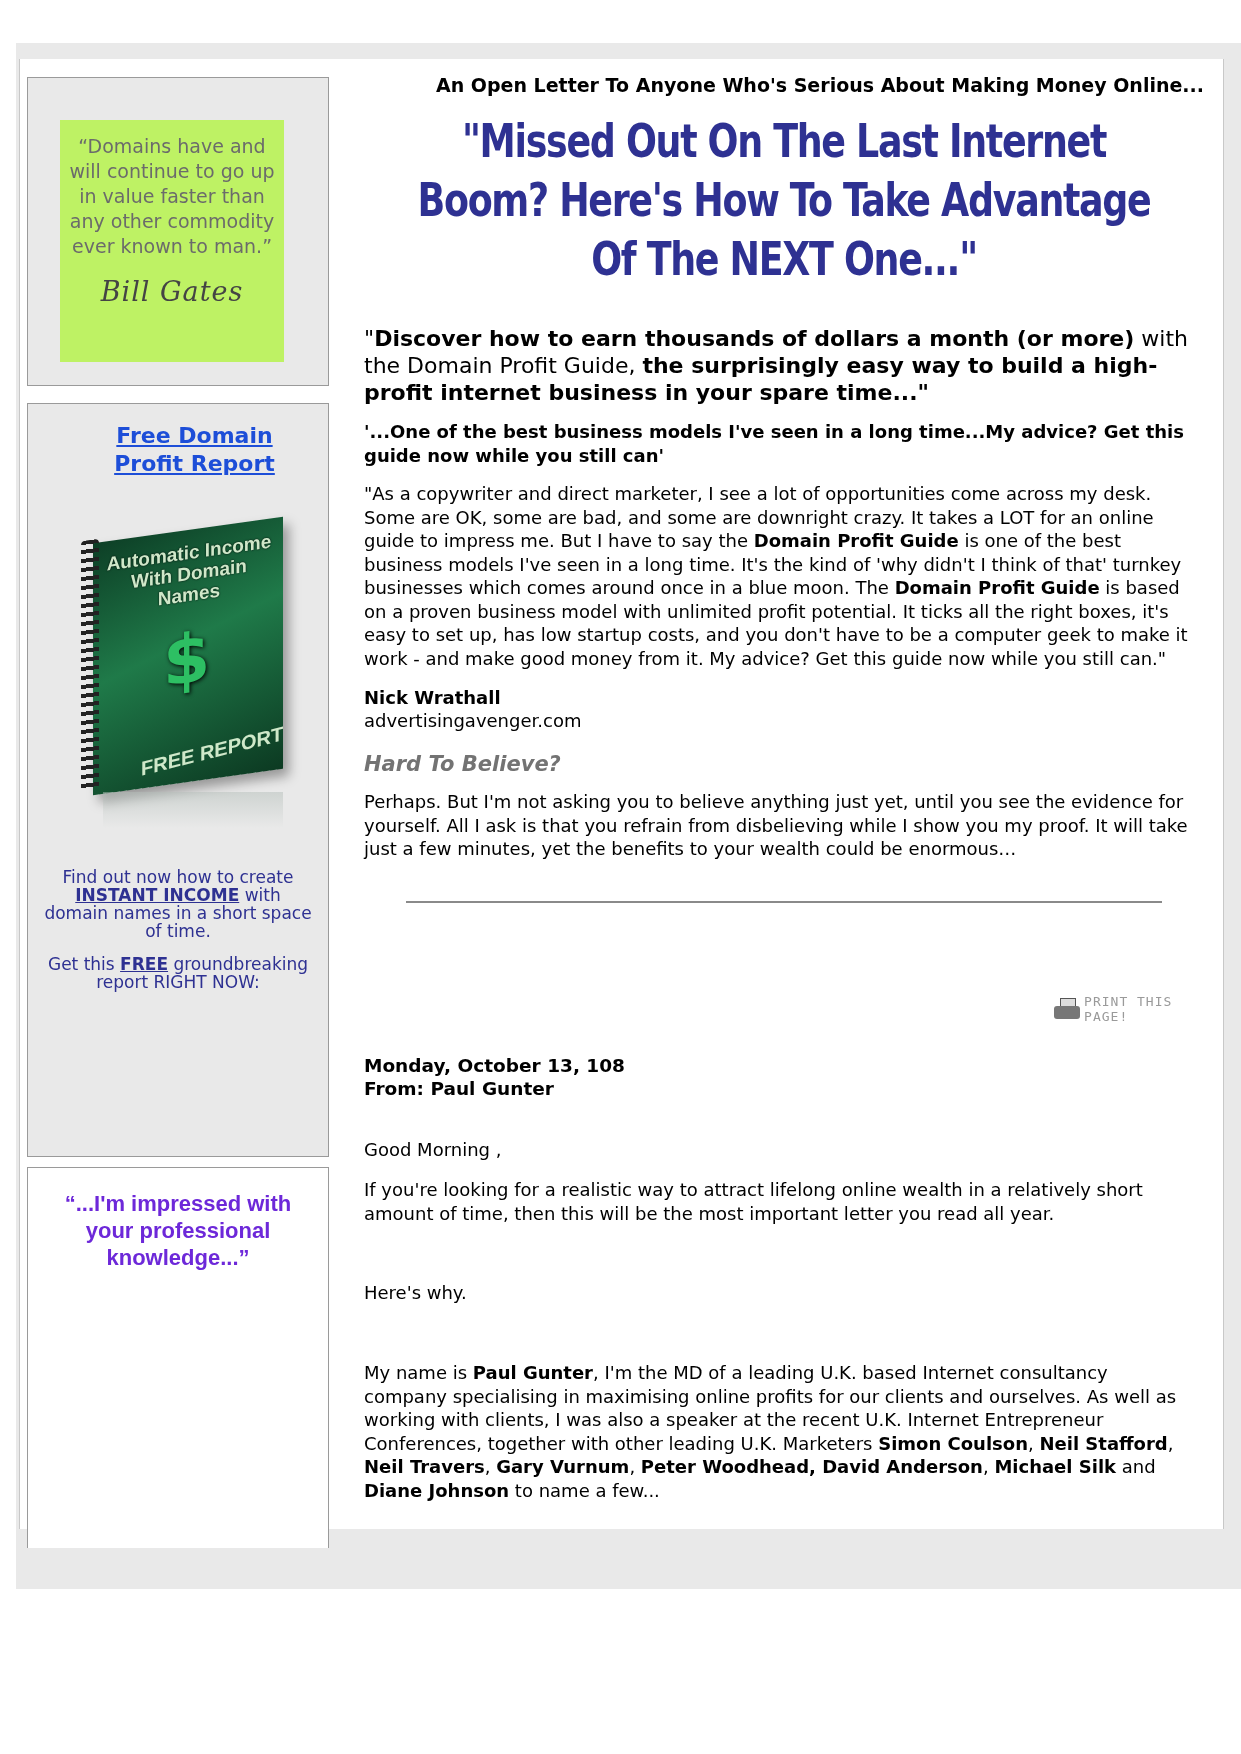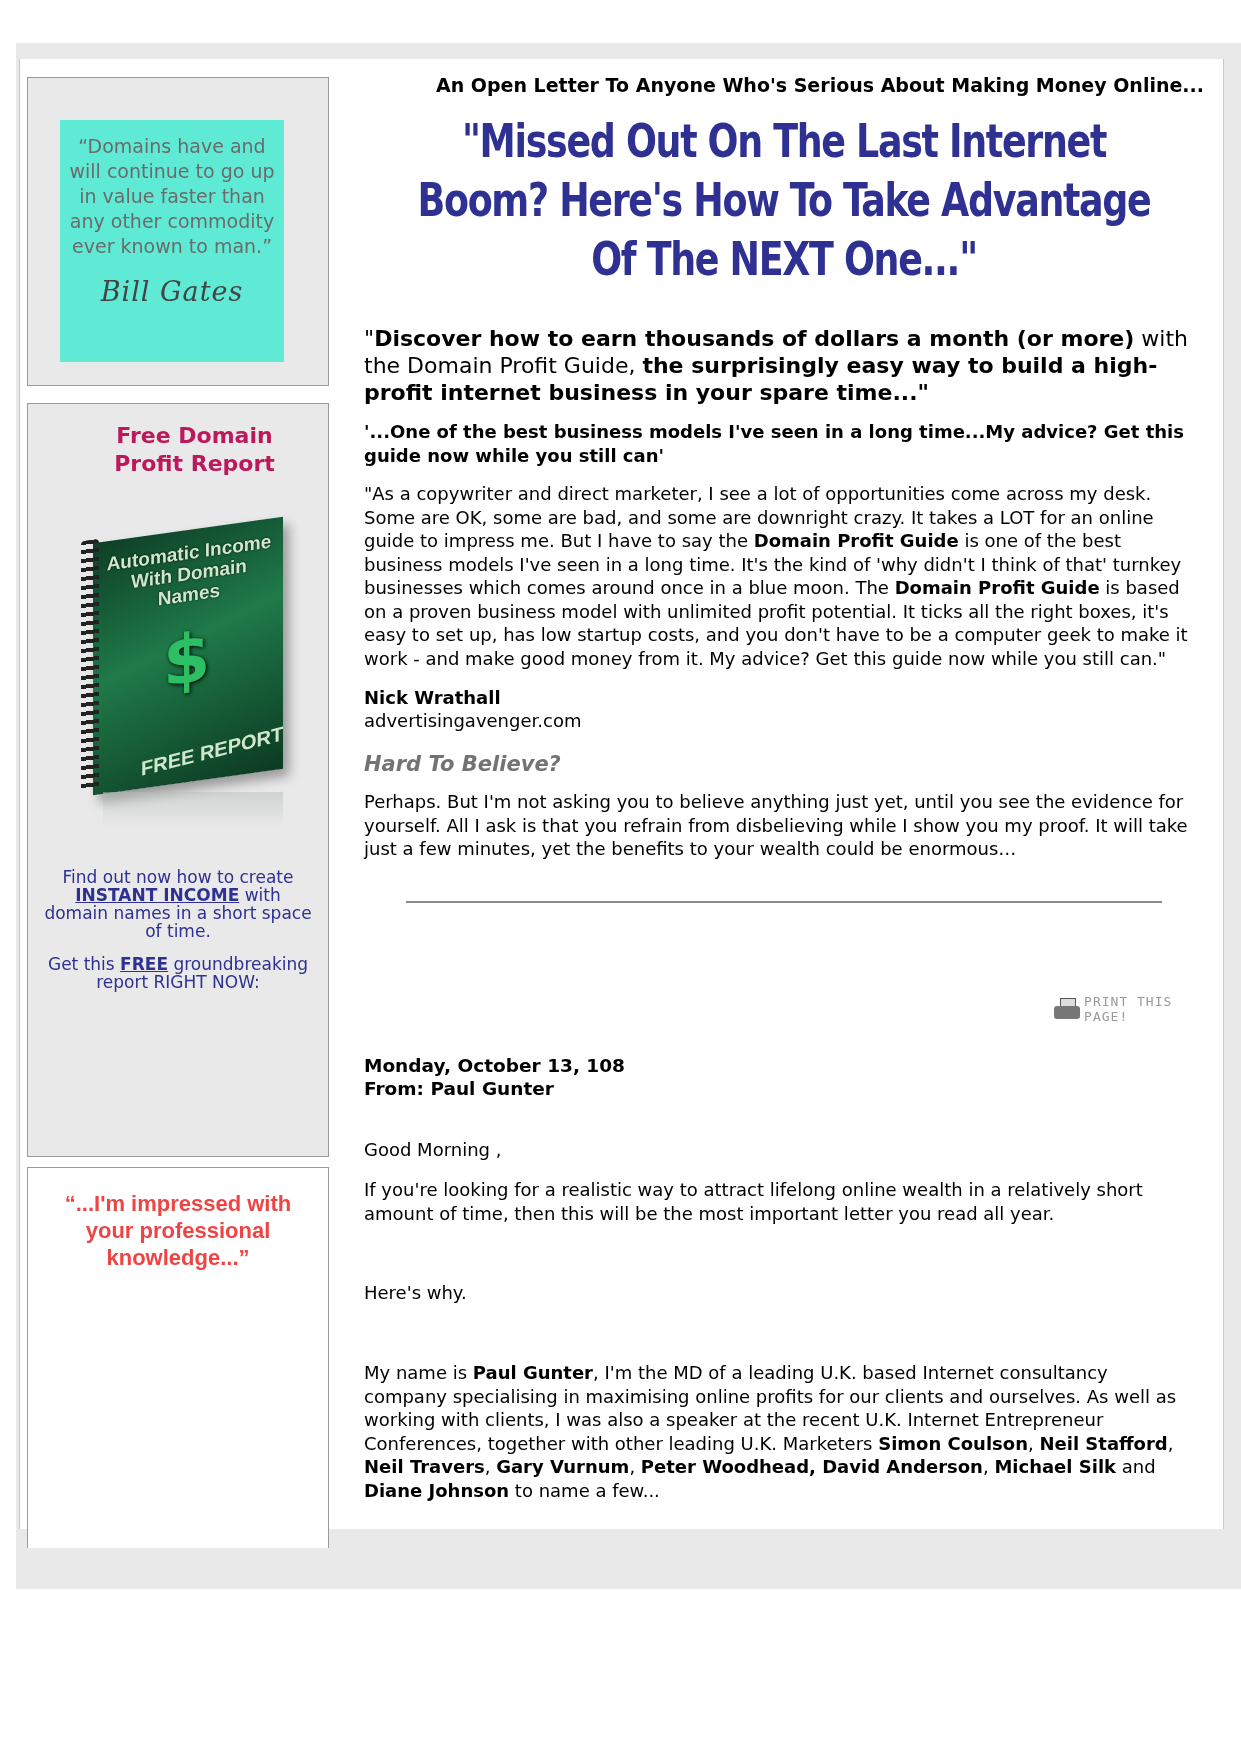--- a/index.html
+++ b/index.html
@@ -4,48 +4,48 @@
 <style>
   html, body { margin: 0; padding: 0; background: #ffffff; }
   body { width: 1241px; height: 1754px; position: relative; overflow: hidden;
          font-family: "DejaVu Sans", sans-serif; color: #000; }
   .page-band { position: absolute; left: 16px; top: 43px; width: 1225px; height: 1546px; background: #e9e9e9; }
   .sheet { position: absolute; left: 19px; top: 59px; width: 1203px; height: 1470px; background: #ffffff;
            border-left: 1px solid #c8c8c8; border-right: 1px solid #c8c8c8; }
   .sidebar { position: absolute; left: 27px; top: 77px; width: 302px; }
   .box { position: absolute; left: 0; width: 300px; border: 1px solid #9a9a9a; background: #e9e9e9; }
   .quote-box { top: 0; height: 307px; }
-  .quote-inner { position: absolute; left: 32px; top: 42px; width: 224px; height: 242px; background: #5eead4;
+  .quote-inner { position: absolute; left: 32px; top: 42px; width: 224px; height: 242px; background: #bef264;
                  text-align: center; color: #6b6b6b; font-size: 19px; line-height: 25px; }
   .quote-inner .q-text { margin-top: 14px; display: block; }
   .quote-inner .sig { display: block; margin-top: 20px; font-family: "DejaVu Serif", serif; font-style: italic;
                       font-size: 27px; color: #444; letter-spacing: 1px; }
   .report-box { top: 326px; height: 752px; text-align: center; color: #2e3192; }
-  .report-title { margin-top: 18px; font-size: 22px; font-weight: bold; line-height: 28px; color: #be185d;
-                  display: block; padding: 0 18px; margin-left: 33px; }
+  .report-title { margin-top: 18px; font-size: 22px; font-weight: bold; line-height: 28px; color: #1d4ed8;
+                  text-decoration: underline; display: block; padding: 0 18px; margin-left: 33px; }
   .book { position: relative; margin: 42px auto 0; width: 230px; height: 310px; }
   .book .cover { position: absolute; left: 30px; top: 10px; width: 190px; height: 252px;
                  background: linear-gradient(160deg, #0d3f26 0%, #1f7a49 45%, #0c3a22 100%);
                  transform: skewY(-8deg); box-shadow: 6px 8px 12px rgba(0,0,0,0.35); }
   .book .spiral { position: absolute; left: 18px; top: 20px; width: 18px; height: 250px;
                   background: repeating-linear-gradient(180deg, #222 0 4px, transparent 4px 9px); border-radius: 4px; transform: skewY(-8deg); }
   .book .cover-title { position: absolute; left: 36px; top: 22px; width: 180px; color: #cfe8c9;
                        font-family: "Liberation Sans", sans-serif; font-size: 19px; line-height: 21px; font-weight: bold;
                        transform: skewY(-8deg); text-shadow: 0 0 2px #000; }
   .book .dollar { position: absolute; left: 100px; top: 100px; font-size: 68px; font-weight: bold; color: #2dbf63;
                   transform: skewY(-8deg); text-shadow: 1px 1px 4px #000; }
   .book .free-label { position: absolute; left: 78px; top: 220px; color: #cfe8c9; font-family: "Liberation Sans", sans-serif;
                       font-weight: bold; font-size: 20px; transform: skewY(-14deg); }
   .book .reflection { position: absolute; left: 40px; top: 272px; width: 180px; height: 36px;
                       background: linear-gradient(180deg, rgba(180,190,185,0.5), rgba(233,233,233,0)); }
   .report-copy { margin-top: 38px; font-size: 17px; line-height: 18px; padding: 0 16px; }
   .report-copy a, .report-copy .lnk { color: #2e3192; font-weight: bold; text-decoration: underline; }
   .report-copy p { margin: 0 0 15px 0; }
   .testimonial-box { top: 1090px; height: 380px; background: #ffffff; border-bottom: none; }
-  .testimonial-text { margin: 22px 18px 0; text-align: center; color: #ef4444;
+  .testimonial-text { margin: 22px 18px 0; text-align: center; color: #6d28d9;
                       font-family: "Liberation Sans", sans-serif; font-weight: bold; font-size: 22px; line-height: 27px; }
   .main { position: absolute; left: 364px; top: 74px; width: 840px; }
   .kicker { text-align: right; font-weight: bold; font-size: 19px; margin: 0; }
   .headline { text-align: center; color: #2e3192; font-family: "DejaVu Sans", sans-serif; font-size: 46px; line-height: 59px;
               margin: 16px -12px 0; letter-spacing: -1.5px; font-stretch: condensed; transform: scaleX(0.88); transform-origin: center; }
   .subhead { margin-top: 36px; font-size: 22px; line-height: 27px; }
   .subhead b { font-weight: bold; }
   .pullquote { margin-top: 14px; font-size: 18px; line-height: 24px; font-weight: bold; }
   .para { font-size: 18px; line-height: 23.5px; margin: 14px 0 0; }
   .author { margin-top: 16px; font-size: 18px; line-height: 23px; }

